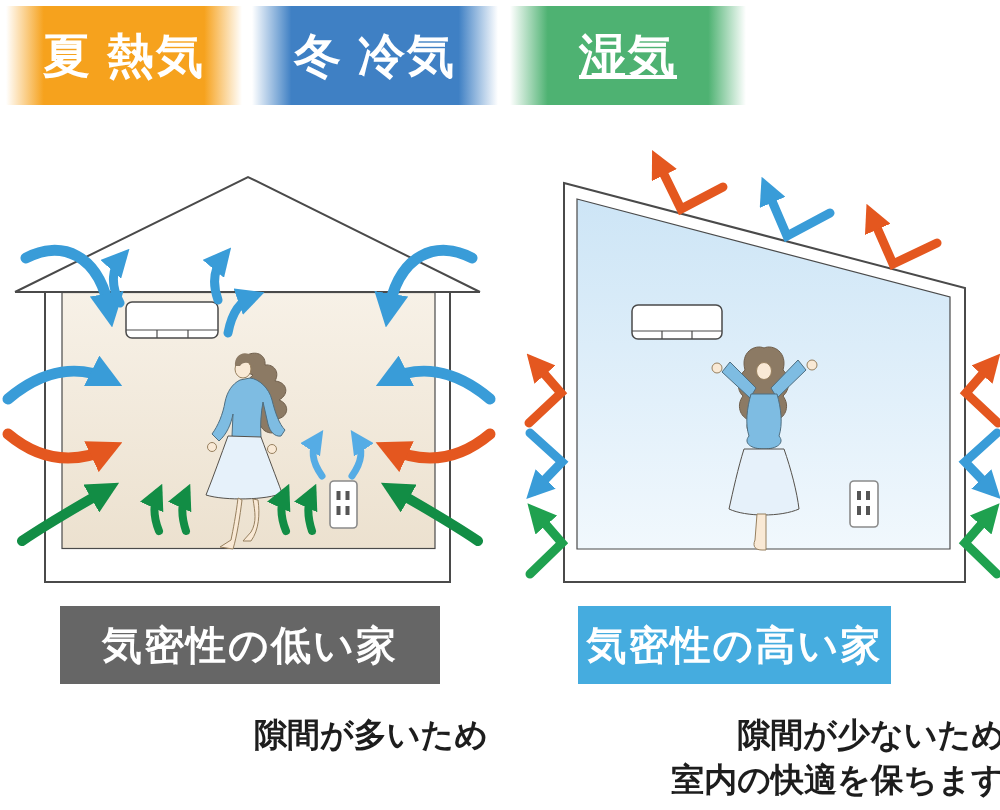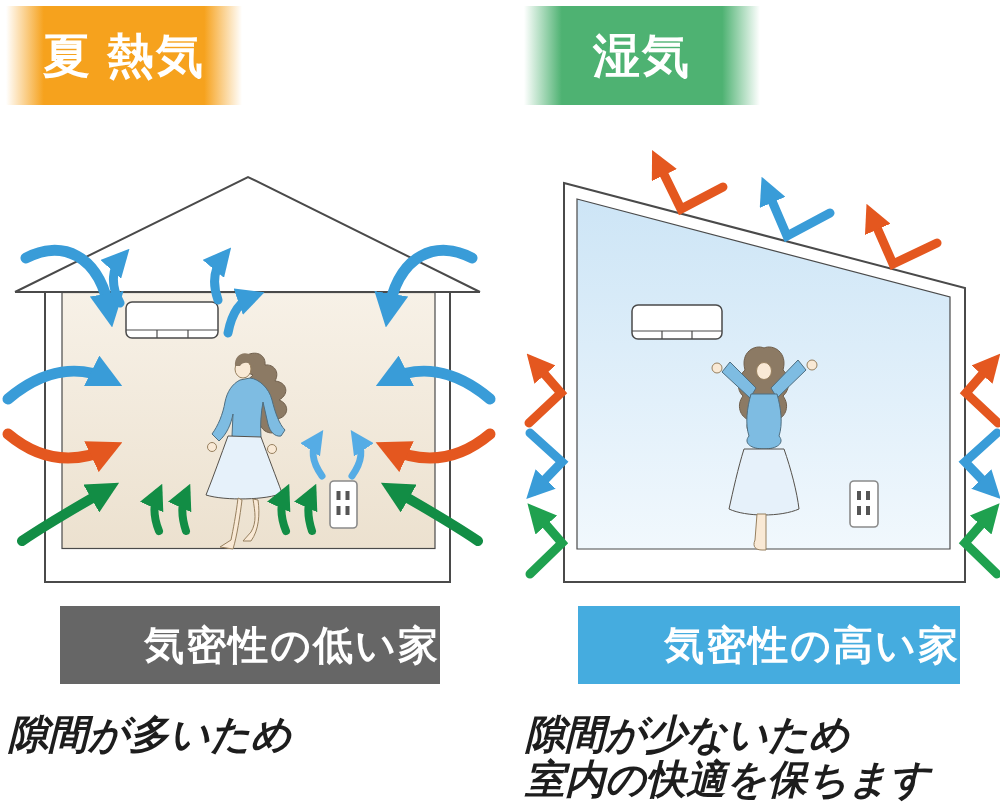--- a/index.html
+++ b/index.html
@@ -5,43 +5,44 @@
   html,body{margin:0;padding:0;background:#ffffff;}
   body{width:1000px;height:810px;position:relative;overflow:hidden;
        font-family:"Liberation Sans","DejaVu Sans",sans-serif;}
   .stage{position:absolute;left:0;top:0;width:1000px;height:810px;}
 
   
   .badge{position:absolute;top:6px;height:99px;line-height:99px;text-align:center;
          color:#ffffff;font-size:47px;font-weight:bold;letter-spacing:2px;white-space:nowrap;}
   .badge-heat {left:6px;  width:236px;background:linear-gradient(90deg,rgba(246,162,29,0) 0%,#F6A21D 16%,#F6A21D 84%,rgba(246,162,29,0) 100%);}
   .badge-cold {left:252px;width:246px;background:linear-gradient(90deg,rgba(63,128,196,0) 0%,#3F80C4 16%,#3F80C4 84%,rgba(63,128,196,0) 100%);}
-  .badge-humid{left:524px;width:236px;background:linear-gradient(90deg,rgba(78,178,114,0) 0%,#4EB272 16%,#4EB272 84%,rgba(78,178,114,0) 100%);}
+  .badge-humid{left:510px;width:236px;background:linear-gradient(90deg,rgba(78,178,114,0) 0%,#4EB272 16%,#4EB272 84%,rgba(78,178,114,0) 100%);text-decoration:underline;}
   .badge-pest {left:756px;width:240px;background:linear-gradient(90deg,rgba(234,92,80,0) 0%,#EA5C50 16%,#EA5C50 84%,rgba(234,92,80,0) 100%);}
 
   svg.diagram{position:absolute;left:0;top:0;}
 
   
-  .caption{position:absolute;top:606px;height:78px;line-height:78px;text-align:right;
+  .caption{position:absolute;top:606px;height:78px;line-height:78px;text-align:center;
            color:#ffffff;font-size:40px;font-weight:bold;letter-spacing:2px;}
   .caption-low {left:60px; width:380px;background:#666666;}
-  .caption-high{left:578px;width:382px;background:#45ACDF;}
+  .caption-high{left:578px;width:313px;background:#45ACDF;}
 
   
-  .desc{position:absolute;top:712px;width:480px;text-align:left;color:#1d1d1d;
-        font-size:40px;font-weight:bold;line-height:45px;font-style:italic;}
+  .desc{position:absolute;top:712px;width:480px;text-align:right;color:#1d1d1d;
+        font-size:33px;font-weight:bold;line-height:45px;}
   .desc-left{left:8px;}
   .desc-right{left:525px;}
 </style>
 </head>
 <body>
 
 <div class="stage">
 
   <div class="badge badge-heat">夏 熱気</div>
+  <div class="badge badge-cold">冬 冷気</div>
   <div class="badge badge-humid">湿気</div>
 
   <svg class="diagram" width="1000" height="810" viewBox="0 0 1000 810">
     <defs>
       <linearGradient id="roomBeige" x1="0" y1="0" x2="0" y2="1">
         <stop offset="0" stop-color="#F7F1E7"></stop>
           <stop offset="1" stop-color="#ECE1CF"></stop>
       </linearGradient>
       <linearGradient id="roomBlue" x1="0" y1="0" x2="0" y2="1">
         <stop offset="0" stop-color="#CDE5F6"></stop>

